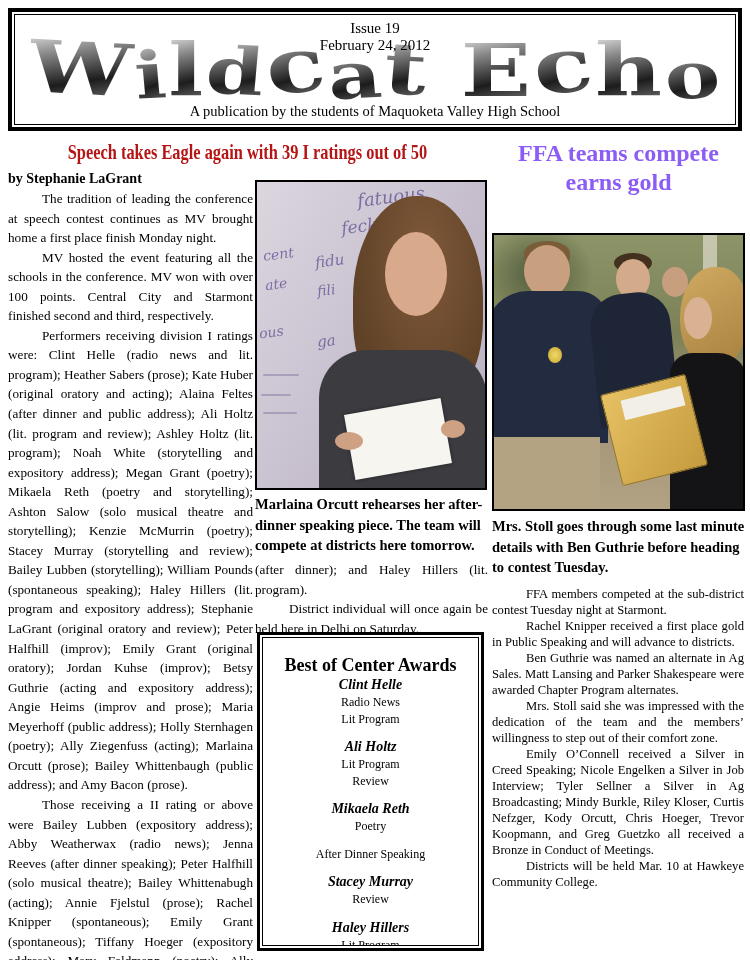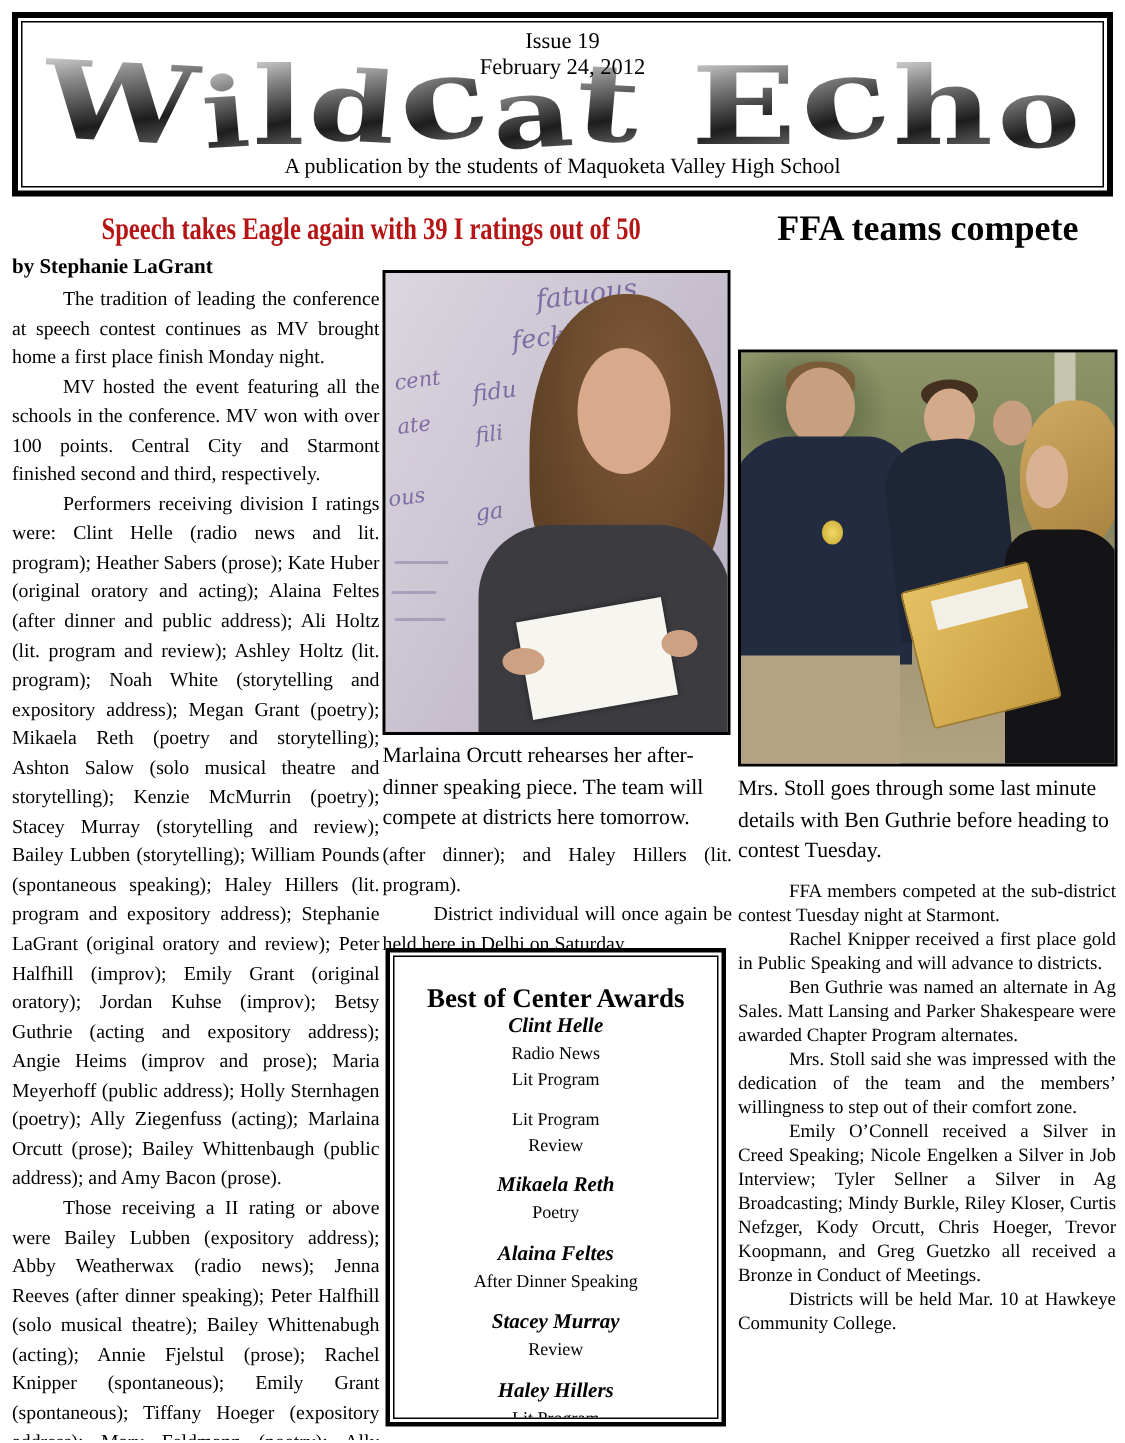--- a/index.html
+++ b/index.html
@@ -23,21 +23,21 @@
   .logo-text span:nth-child(5n){ transform:rotate(-7deg) translateY(-4px); font-size:1.05em; }
   .tagline{ position:absolute; bottom:4px; left:0; right:0; text-align:center; font-size:14.5px; z-index:3; }
 
   
   .headline-left{ position:absolute; left:8px; top:137px; width:479px; text-align:center; font-weight:bold;
                   font-size:21px; line-height:30px; color:var(--accent); white-space:nowrap; }
   .headline-left .squeeze{ display:inline-block; transform:scaleX(.78); transform-origin:center; }
   .byline{ position:absolute; left:8px; top:171px; width:245px; font-weight:bold; font-size:14px; }
 
   .headline-right{ position:absolute; left:490px; top:139px; width:257px; text-align:center;
-                   font-weight:bold; font-size:24px; line-height:29px; color:#000000; }
+                   font-weight:bold; font-size:24px; line-height:29px; color:#8b5cf6; }
   .headline-right span{ display:block; }
 
   
   .body-text p{ text-indent:34px; text-align:justify; }
   .left-col{ position:absolute; left:8px; top:189px; width:245px; height:771px; overflow:hidden;
              font-size:13.2px; line-height:19.55px; }
   .mid-cont{ position:absolute; left:255px; top:560px; width:233px; height:74px; overflow:hidden;
              font-size:13.2px; line-height:19.5px; }
   .mid-cont .noindent{ text-indent:0; }
   .ffa-body{ position:absolute; left:492px; top:586px; width:252px; height:374px; overflow:hidden;
@@ -78,21 +78,21 @@
   .woman-hair{ position:absolute; left:186px; top:32px; width:68px; height:100px;
                background:linear-gradient(150deg,#d0aa62,#a7803e); border-radius:50% 42% 46% 46%; }
   .woman-face{ position:absolute; left:190px; top:62px; width:28px; height:42px; background:#d9b293; border-radius:50%; }
   .woman-coat{ position:absolute; left:176px; top:118px; width:78px; height:160px; background:#141417; border-radius:22px 30px 0 0; }
   .folder{ position:absolute; left:116px; top:148px; width:88px; height:94px;
            background:linear-gradient(135deg,#e6c163 0%,#c59b3f 100%); border:1px solid #9c7a2c;
            border-radius:3px; transform:rotate(-14deg); }
   .folder-paper{ position:absolute; left:128px; top:158px; width:62px; height:20px; background:#f2efe6; transform:rotate(-14deg); }
 
   
-  .caption{ position:absolute; font-weight:normal; font-size:14.5px; line-height:20.5px; text-align:left; }
+  .caption{ position:absolute; font-weight:bold; font-size:14.5px; line-height:20.5px; text-align:left; }
   .caption1{ left:255px; top:494px; width:233px; }
   .caption2{ left:492px; top:516px; width:253px; }
 
   
   .awards{ position:absolute; left:257px; top:632px; width:227px; height:319px; border:3px solid #000; background:#fff; }
   .awards-inner{ position:absolute; inset:2px; border:1px solid #000; text-align:center; padding-top:17px; overflow:hidden; }
   .awards-title{ font-size:18px; line-height:21px; font-weight:bold; }
   .award-entry{ margin-bottom:11px; }
   .award-name{ font-weight:bold; font-style:italic; font-size:14px; line-height:18px; }
   .award-item{ font-size:12px; line-height:16.5px; }
@@ -156,44 +156,45 @@
 
   <aside class="awards">
     <div class="awards-inner">
       <div class="awards-title">Best of Center Awards</div>
       <div class="award-entry">
         <div class="award-name">Clint Helle</div>
         <div class="award-item">Radio News</div>
         <div class="award-item">Lit Program</div>
       </div>
       <div class="award-entry">
+        <div class="award-name">Ali Holtz</div>
         <div class="award-item">Lit Program</div>
         <div class="award-item">Review</div>
       </div>
       <div class="award-entry">
         <div class="award-name">Mikaela Reth</div>
         <div class="award-item">Poetry</div>
       </div>
       <div class="award-entry">
-        <div class="award-name">Alaina Feltes</div>
         <div class="award-item">After Dinner Speaking</div>
       </div>
       <div class="award-entry">
         <div class="award-name">Stacey Murray</div>
         <div class="award-item">Review</div>
       </div>
       <div class="award-entry">
         <div class="award-name">Haley Hillers</div>
         <div class="award-item">Lit Program</div>
       </div>
     </div>
   </aside>
 
   <h2 class="headline-right">
     <span>FFA teams compete</span>
+    <span>earns gold</span>
   </h2>
 
   <figure class="photo photo2">
     <div class="wall-dark"></div>
     <div class="door-frame"></div>
     <div class="stu1-hair"></div>
     <div class="stu1-head"></div>
     <div class="stu1-body"></div>
     <div class="stu1-pants"></div>
     <div class="emblem"></div>

